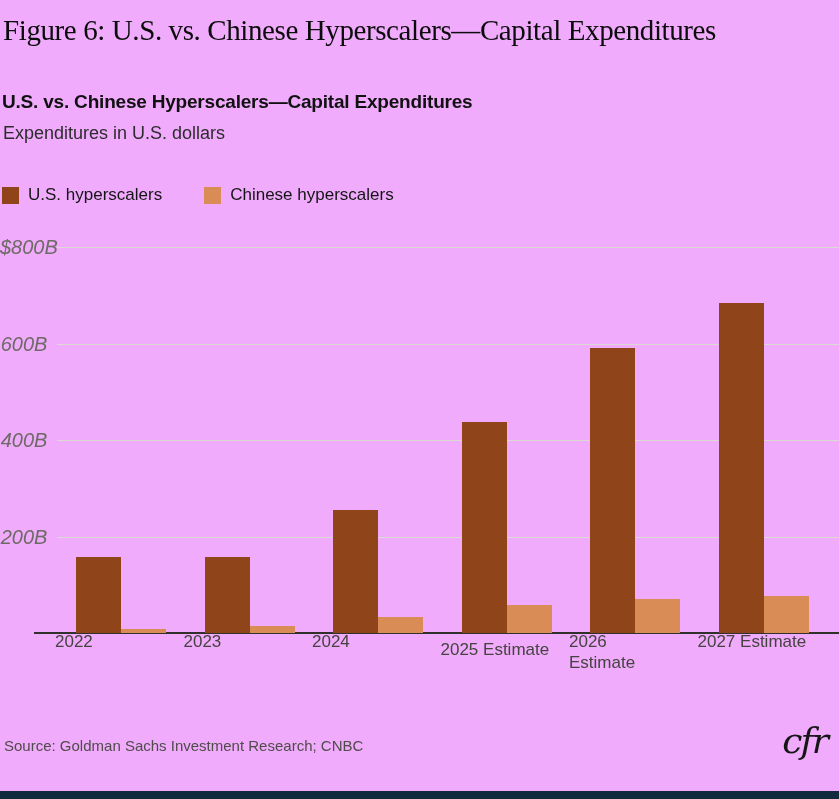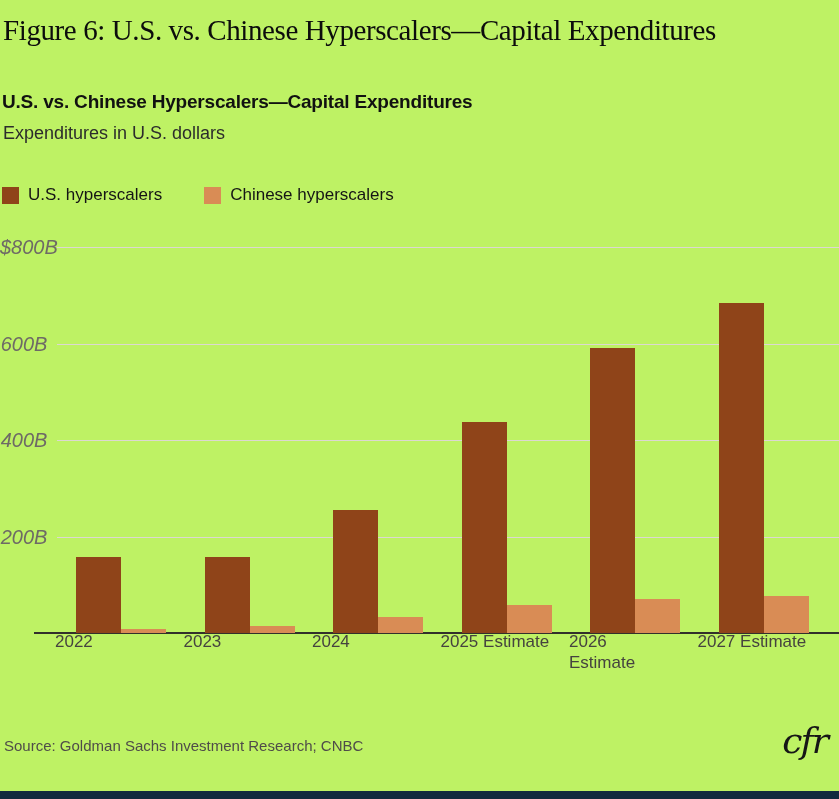--- a/index.html
+++ b/index.html
@@ -46,21 +46,21 @@
   .cfr-logo {
     position:absolute; right:12px; top:720px;
     font-family:"DejaVu Serif", serif; font-style:italic;
     font-size:36px; color:#161616; letter-spacing:-2px;
   }
   .bottom-bar { position:absolute; left:0; right:0; bottom:0; height:8px; }
 </style>
 </head>
 <body>
 
-<div class="page" style="background: #bef264;">
+<div class="page" style="background: #f0abfc;">
 
   <div class="figure-title">Figure 6: U.S. vs. Chinese Hyperscalers—Capital Expenditures</div>
 
   <div class="chart-title">U.S. vs. Chinese Hyperscalers—Capital Expenditures</div>
   <div class="chart-subtitle">Expenditures in U.S. dollars</div>
 
   <div class="legend">
       <div class="legend-item">
         <span class="swatch" style="background: rgb(143, 68, 25);"></span>
         <span>U.S. hyperscalers</span>
@@ -89,21 +89,21 @@
       <div class="bar" style="left: 718.5px; height: 330.512px; background: rgb(143, 68, 25);"></div>
       <div class="bar" style="left: 121px; height: 4.3425px; background: rgb(217, 140, 85);"></div>
       <div class="bar" style="left: 249.5px; height: 7.2375px; background: rgb(217, 140, 85);"></div>
       <div class="bar" style="left: 378px; height: 16.405px; background: rgb(217, 140, 85);"></div>
       <div class="bar" style="left: 506.5px; height: 28.4675px; background: rgb(217, 140, 85);"></div>
       <div class="bar" style="left: 635px; height: 33.775px; background: rgb(217, 140, 85);"></div>
       <div class="bar" style="left: 763.5px; height: 36.67px; background: rgb(217, 140, 85);"></div>
       <div class="xlabel" style="left: 55px;">2022</div>
       <div class="xlabel" style="left: 183.5px;">2023</div>
       <div class="xlabel" style="left: 312px;">2024</div>
-      <div class="xlabel" style="left: 440.5px;">2025 Estimate</div>
+      <div class="xlabel" style="left: 440.5px; margin-top: 8px;">2025 Estimate</div>
       <div class="xlabel" style="left: 569px;">2026
 Estimate</div>
       <div class="xlabel" style="left: 697.5px;">2027 Estimate</div>
     </div>
 
   <div class="source">Source: Goldman Sachs Investment Research; CNBC</div>
   <div class="cfr-logo">cfr</div>
 
   <div class="bottom-bar" style="background: rgb(18, 42, 62);"></div>
 </div>

